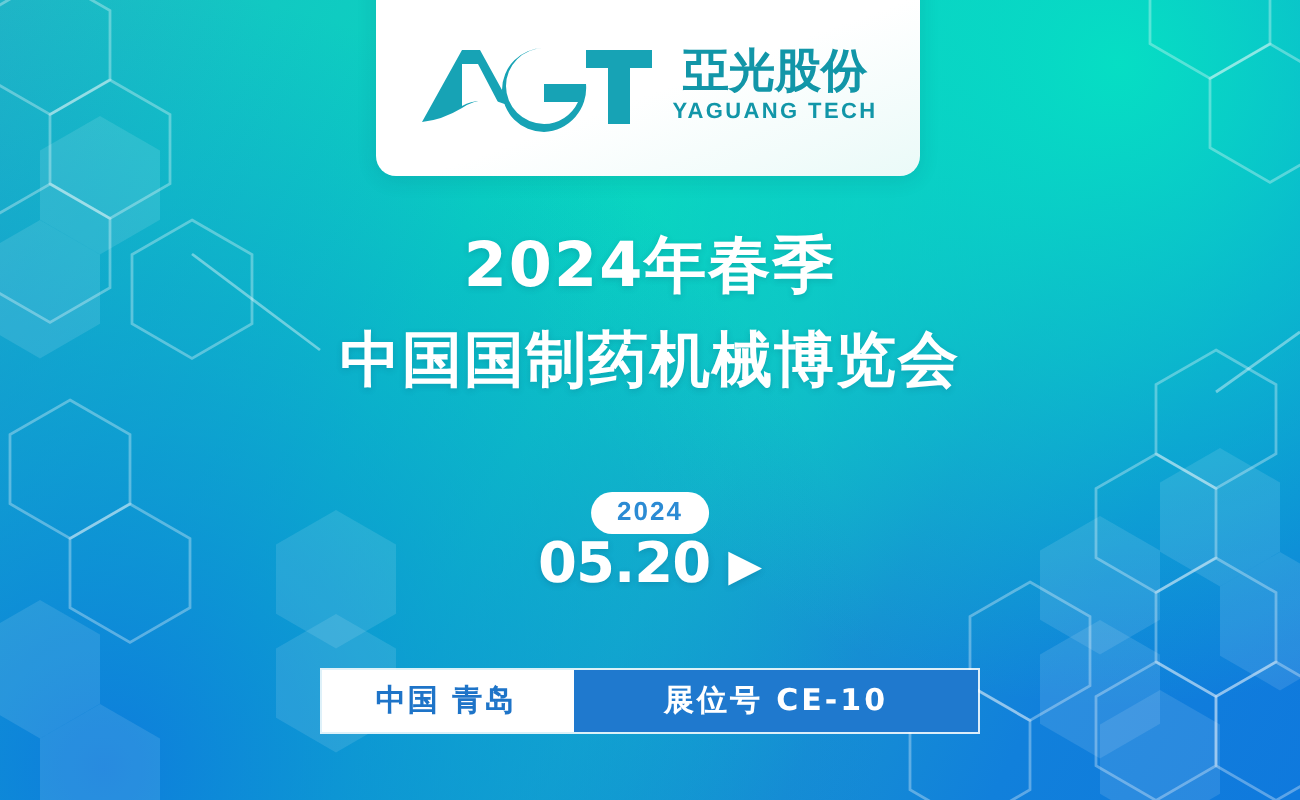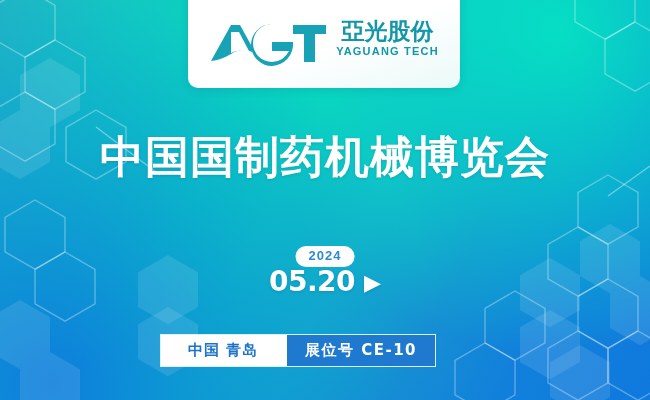--- a/index.html
+++ b/index.html
@@ -34,21 +34,21 @@
 
   
   #logo-card{
     position:absolute;left:188px;top:-14px;width:272px;height:102px;
     background:linear-gradient(160deg,#ffffff 0%,#ffffff 55%,#eafaf8 100%);
     border-radius:0 0 10px 10px;
     box-shadow:0 2px 10px rgba(0,40,70,.12);
     display:flex;align-items:center;justify-content:center;
     padding-top:12px;box-sizing:border-box;
   }
-  #logo-inner{display:flex;gap:9px;}
+  #logo-inner{display:flex;align-items:center;gap:9px;}
   #agt-mark{display:block;}
   #logo-cn-wrap{display:flex;flex-direction:column;align-items:center;line-height:1;}
   #logo-cn{
     font-family:"DejaVu Sans",sans-serif;
     font-weight:bold;font-size:23px;color:#1296A8;letter-spacing:0px;
   }
   #logo-en{
     font-family:"Liberation Sans",sans-serif;
     font-weight:bold;font-size:11px;color:#1296A8;
     letter-spacing:1.2px;margin-top:3px;
@@ -57,21 +57,21 @@
   
   #title-block{position:absolute;left:0;right:0;top:118px;text-align:center;}
   #title-1{
     font-family:"DejaVu Sans",sans-serif;
     font-size:31px;font-weight:bold;color:#ffffff;
     letter-spacing:1px;line-height:1;
     text-shadow:0 1px 3px rgba(0,60,90,.18);
   }
   #title-2{
     font-family:"DejaVu Sans",sans-serif;
-    font-size:44px;font-weight:bold;color:#ffffff;
+    font-size:30px;font-weight:bold;color:#ffffff;
     letter-spacing:1px;line-height:1;margin-top:17px;
     text-shadow:0 1px 3px rgba(0,60,90,.18);
   }
 
   
   #year-pill{
     position:absolute;left:50%;top:246px;transform:translateX(-50%);
     background:#ffffff;color:#2B8BD4;
     font-family:"Liberation Sans",sans-serif;
     font-size:13px;font-weight:bold;letter-spacing:1px;
@@ -87,21 +87,21 @@
     font-size:28px;font-weight:bold;letter-spacing:-0.5px;line-height:1;
     text-shadow:0 1px 3px rgba(0,60,90,.2);
   }
   #date-arrow{
     font-size:22px;line-height:1;position:relative;top:1px;
     text-shadow:0 1px 3px rgba(0,60,90,.2);
   }
 
   
   #bottom-bar{
-    position:absolute;left:160px;top:334px;width:276px;height:33px;
+    position:absolute;left:160px;top:334px;width:330px;height:33px;
     display:flex;border:1px solid rgba(255,255,255,.85);
     box-sizing:border-box;
   }
   #loc-box{
     width:124px;background:#ffffff;color:#1E74C8;
     display:flex;align-items:center;justify-content:center;
     font-family:"DejaVu Sans",sans-serif;
     font-size:15px;font-weight:bold;letter-spacing:1px;
   }
   #booth-box{
@@ -173,20 +173,21 @@
         <rect x="95" y="5" width="11" height="37" fill="#17A3B5"></rect>
       </svg>
       <div id="logo-cn-wrap">
         <div id="logo-cn">亞光股份</div>
         <div id="logo-en">YAGUANG TECH</div>
       </div>
     </div>
   </div>
 
   <div id="title-block">
+    <div id="title-1">2024年春季</div>
     <div id="title-2">中国国制药机械博览会</div>
   </div>
 
   <div id="year-pill">2024</div>
 
   <div id="date-row">
     <span class="date-num">05.20</span>
     <span id="date-arrow">▶</span>
   </div>
 

